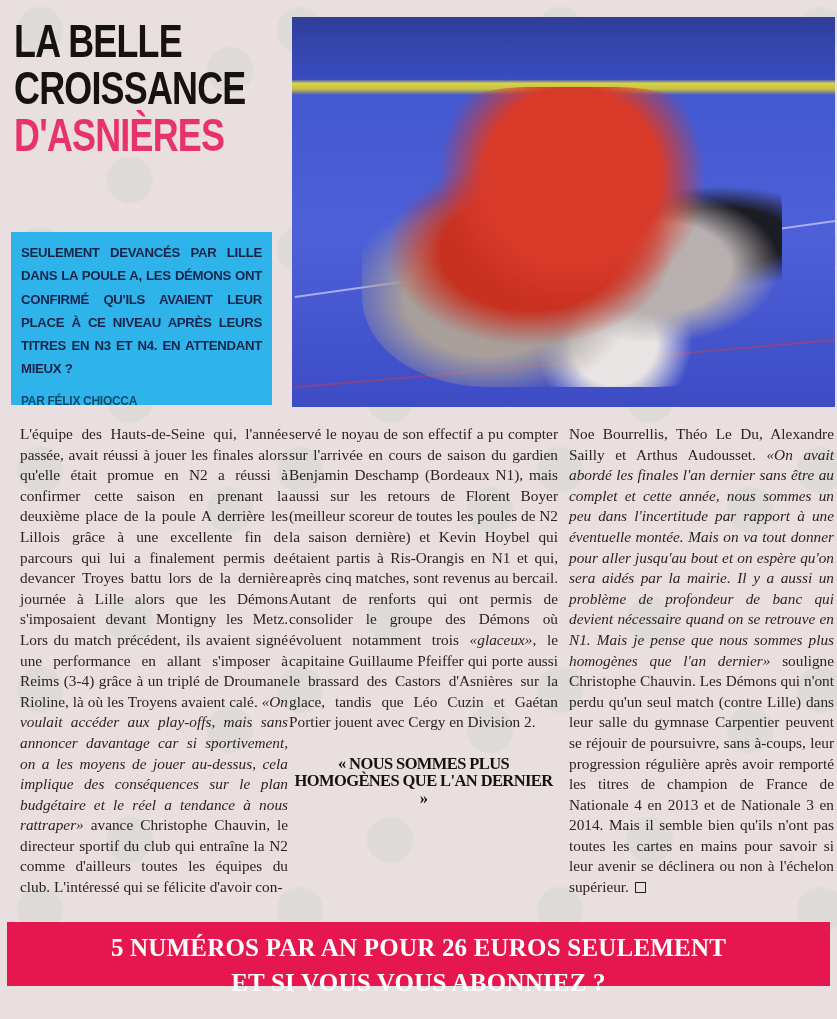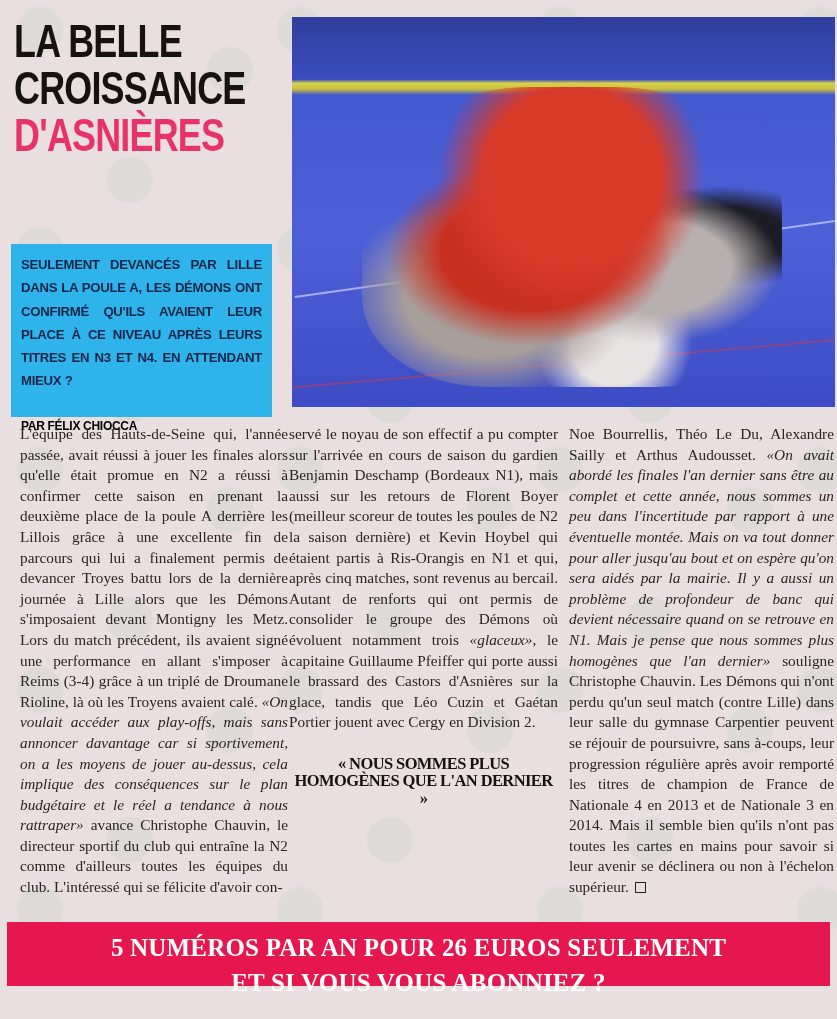--- a/index.html
+++ b/index.html
@@ -37,30 +37,30 @@
       radial-gradient(ellipse at 70% 60%, #b8b0b0 0 18%, transparent 30%),
       radial-gradient(ellipse at 30% 70%, #a89e9a 0 20%, transparent 35%),
       radial-gradient(ellipse at 85% 50%, #1c1c24 0 14%, transparent 24%),
       radial-gradient(ellipse at 60% 85%, #e8e4e4 0 12%, transparent 22%);
     border-radius:40% 40% 30% 30%;
   }
   .photo .line1 { position:absolute; left:0; top:240px; width:560px; height:2px; background:rgba(230,230,255,0.6); transform:rotate(-8deg); }
   .photo .line2 { position:absolute; left:0; top:345px; width:560px; height:2px; background:rgba(200,60,80,0.5); transform:rotate(-5deg); }
   .photo .ph-label { position:absolute; left:8px; bottom:6px; font-size:9px; color:rgba(255,255,255,0.0); }
   .standfirst {
-    position:absolute; left:11px; top:244px; width:261px; height:173px;
+    position:absolute; left:11px; top:232px; width:261px; height:173px;
     background:#2eb4ea; box-sizing:border-box; padding:9px 10px 0 10px;
     font-family:"Liberation Sans", sans-serif; font-weight:bold;
   }
   .standfirst .text {
     font-size:13.2px; line-height:23.3px; color:#16244a; text-align:justify;
     text-transform:uppercase; letter-spacing:-0.3px;
   }
   .standfirst .byline {
-    margin-top:26px; font-size:12px; color:#000000; letter-spacing:-0.3px;
+    margin-top:13px; font-size:12px; color:#0c4a6e; letter-spacing:-0.3px;
   }
   .col {
     position:absolute; top:424px; width:268px;
     font-size:15.3px; line-height:20.6px; text-align:justify;
     color:#2b2420;
   }
   .col p { margin:0; }
   .col i { }
   .col1 { left:20px; }
   .col2 { left:289px; width:269px; }

